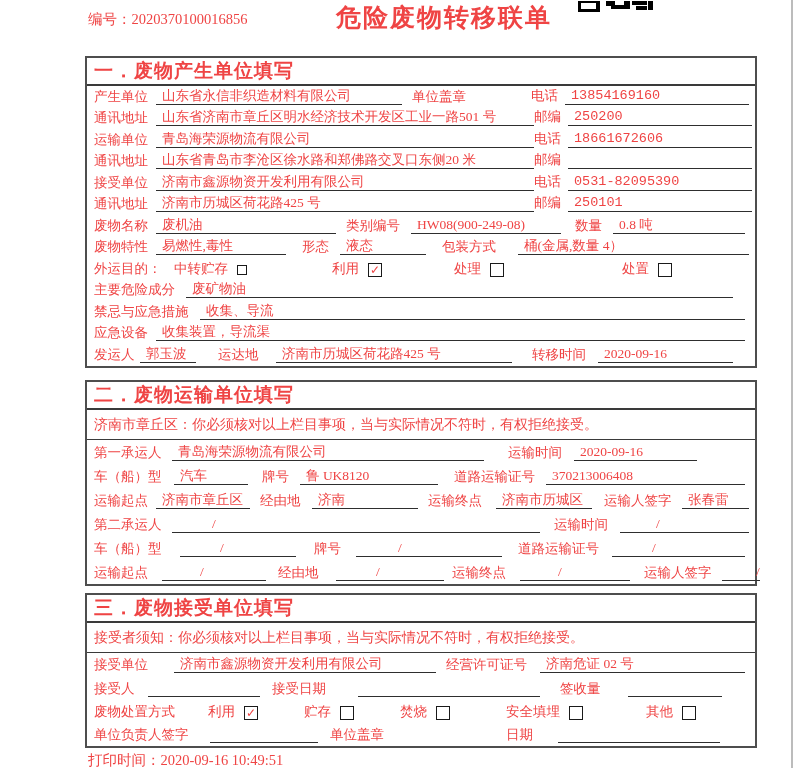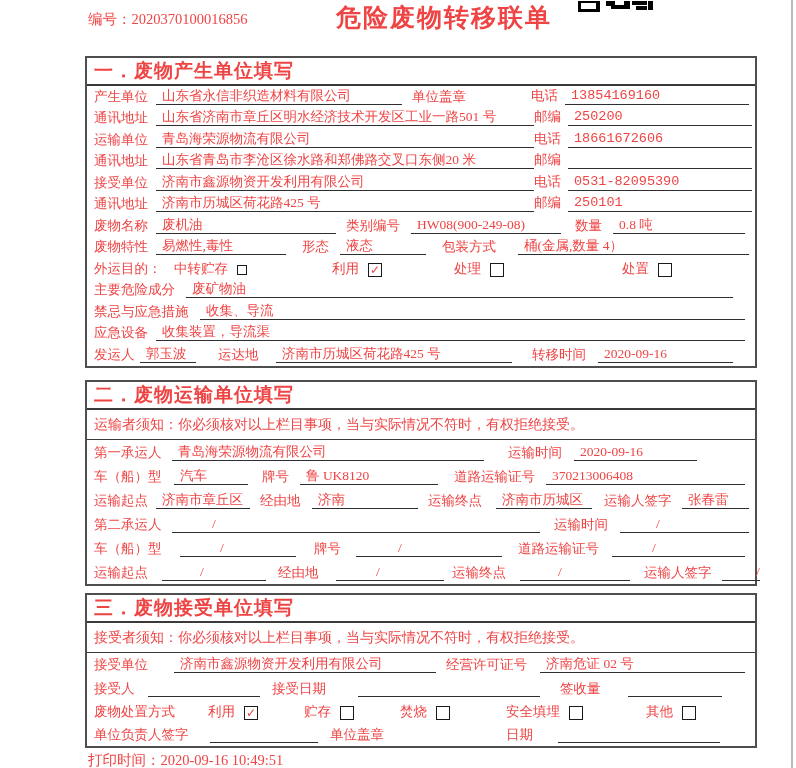--- a/index.html
+++ b/index.html
@@ -178,21 +178,21 @@
         <span class="val" style="margin-left:12px;width:236px">济南市历城区荷花路425 号</span>
         <span class="lbl" style="margin-left:20px;width:60px">转移时间</span>
         <span class="val f1" style="margin-left:6px;margin-right:16px">2020-09-16</span>
       </div>
 
     </div>
   </div>
 
   <div class="tbl t2">
     <div class="sec-h">二．废物运输单位填写</div>
-    <div class="notice">运输者须知：你必须核对以上栏目事项，当与实际情况不符时，有权拒绝接受。</div>
+    <div class="notice">济南市章丘区：你必须核对以上栏目事项，当与实际情况不符时，有权拒绝接受。</div>
     <div class="rows">
 
       <div class="r">
         <span class="lbl" style="width:78px">第一承运人</span>
         <span class="val" style="width:312px">青岛海荣源物流有限公司</span>
         <span class="lbl" style="margin-left:24px;width:60px">运输时间</span>
         <span class="val f1" style="margin-left:6px;margin-right:52px">2020-09-16</span>
       </div>
 
       <div class="r">

